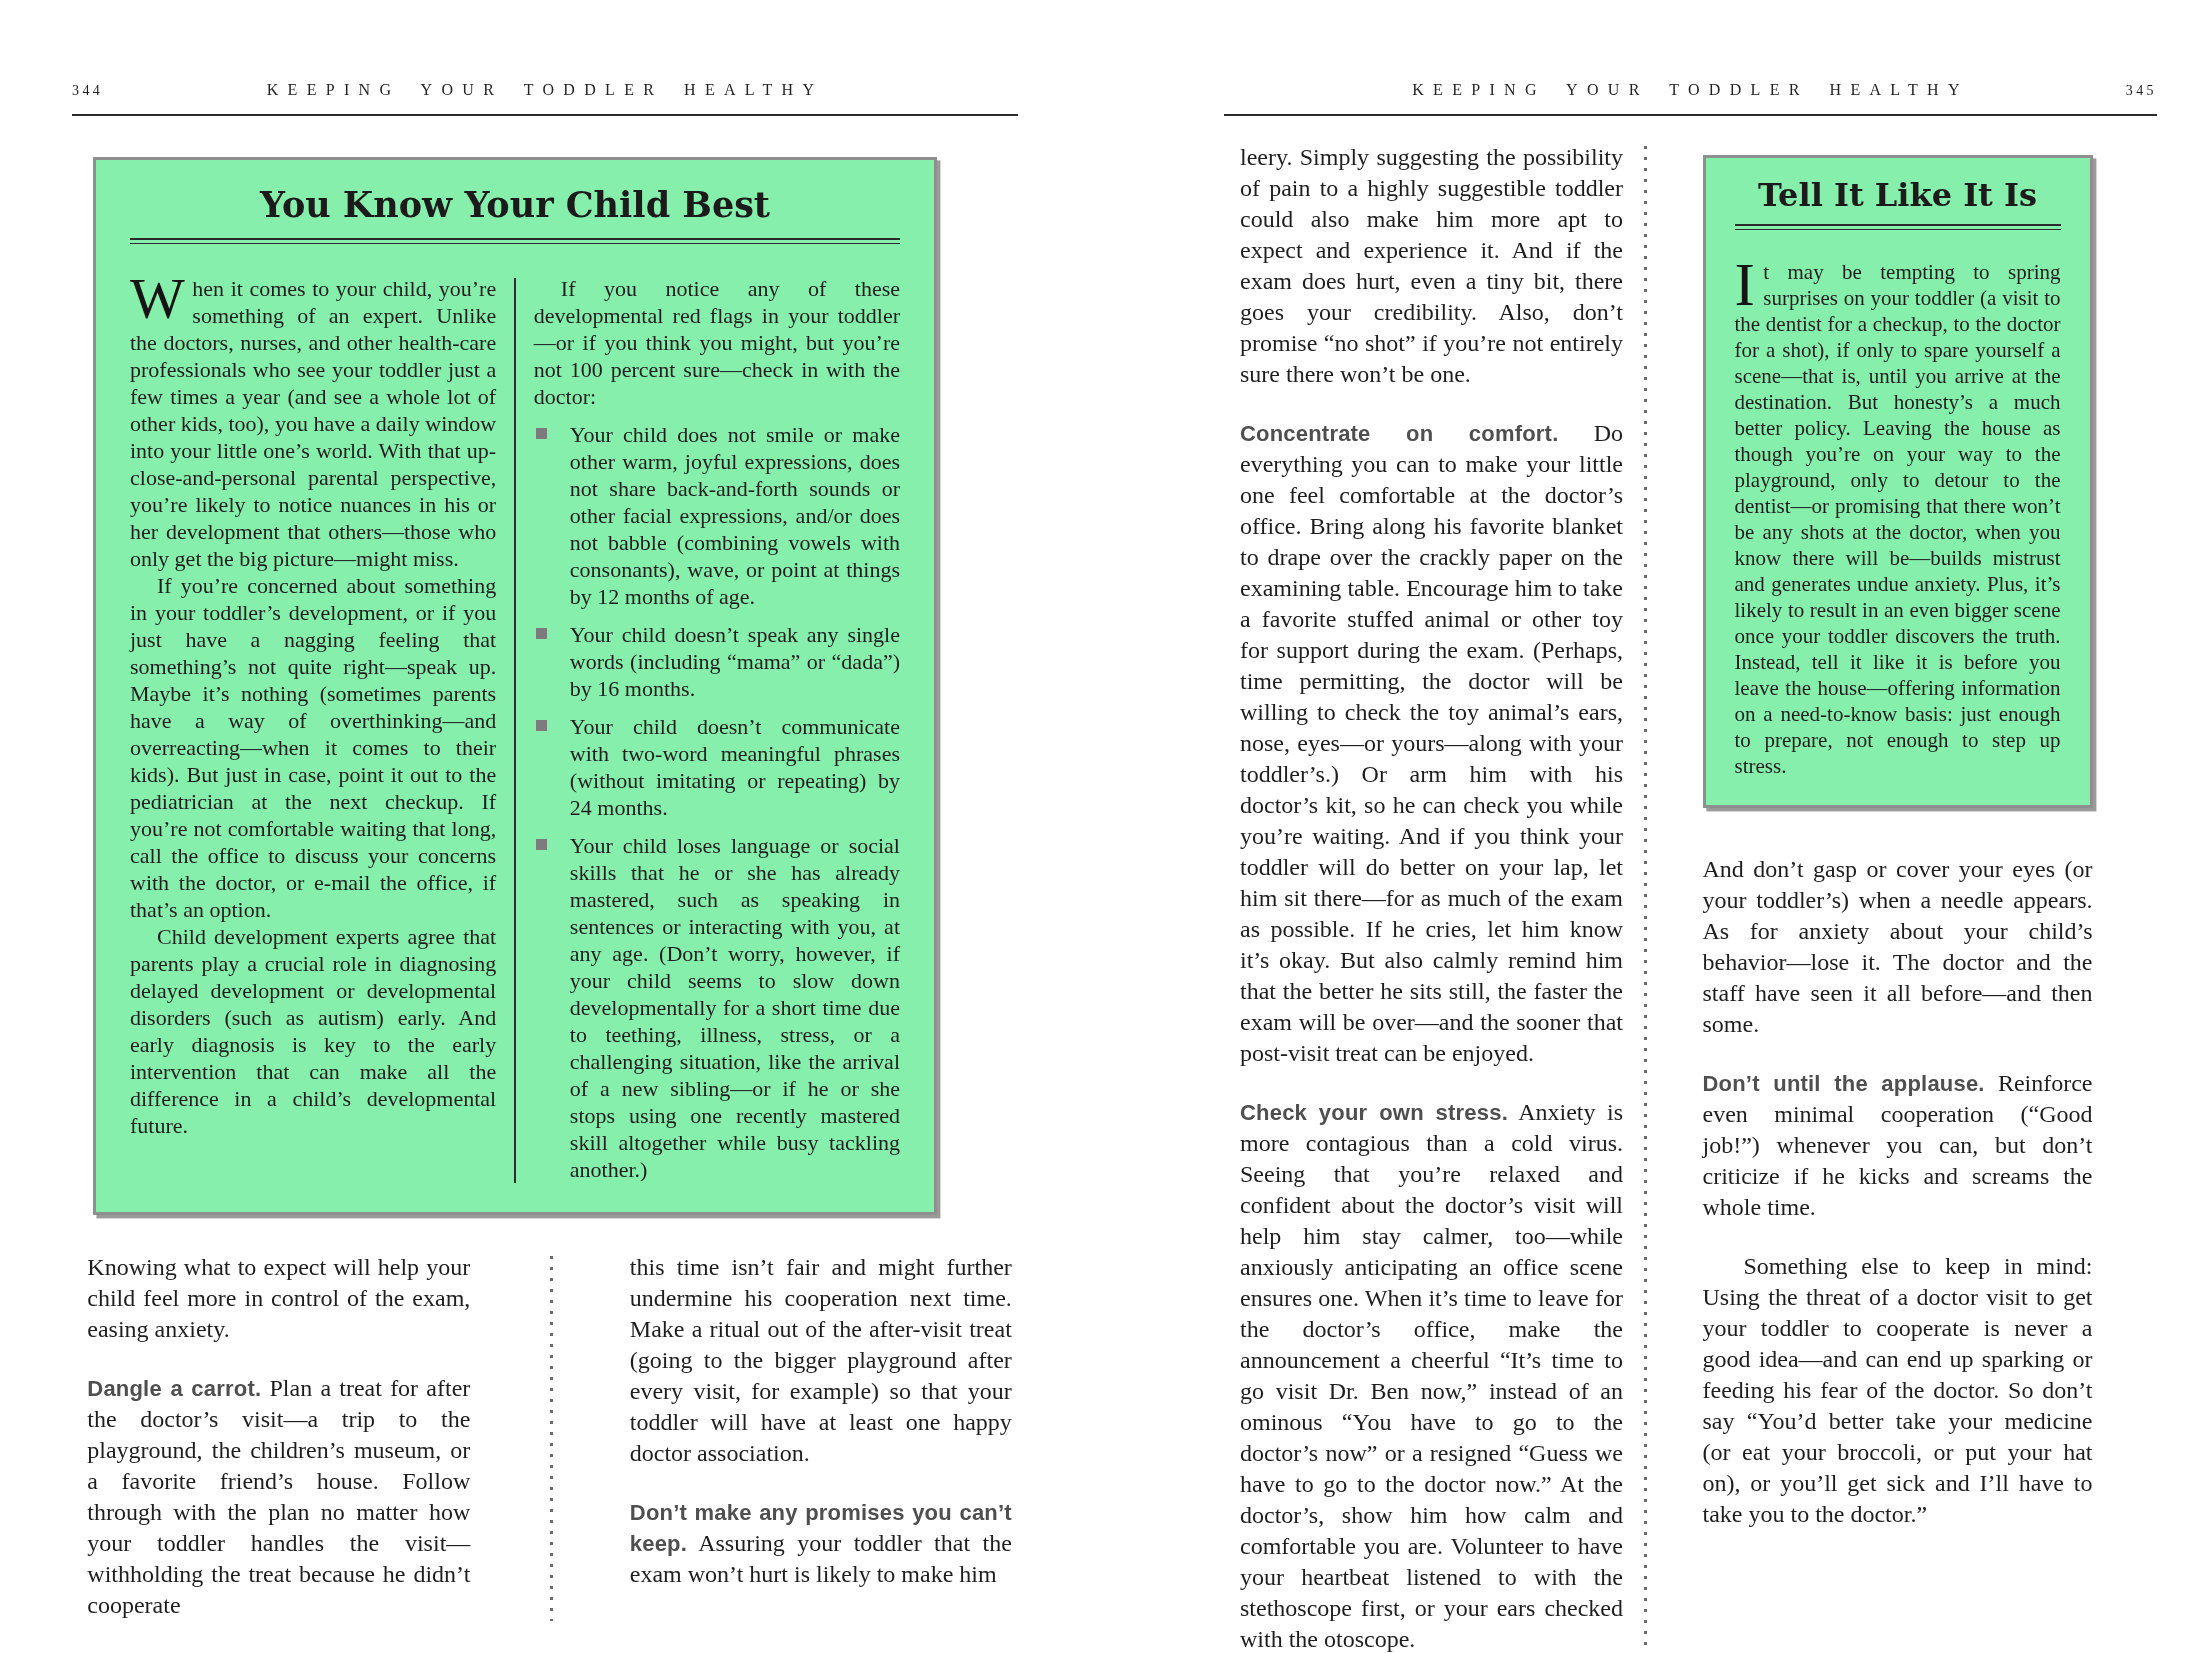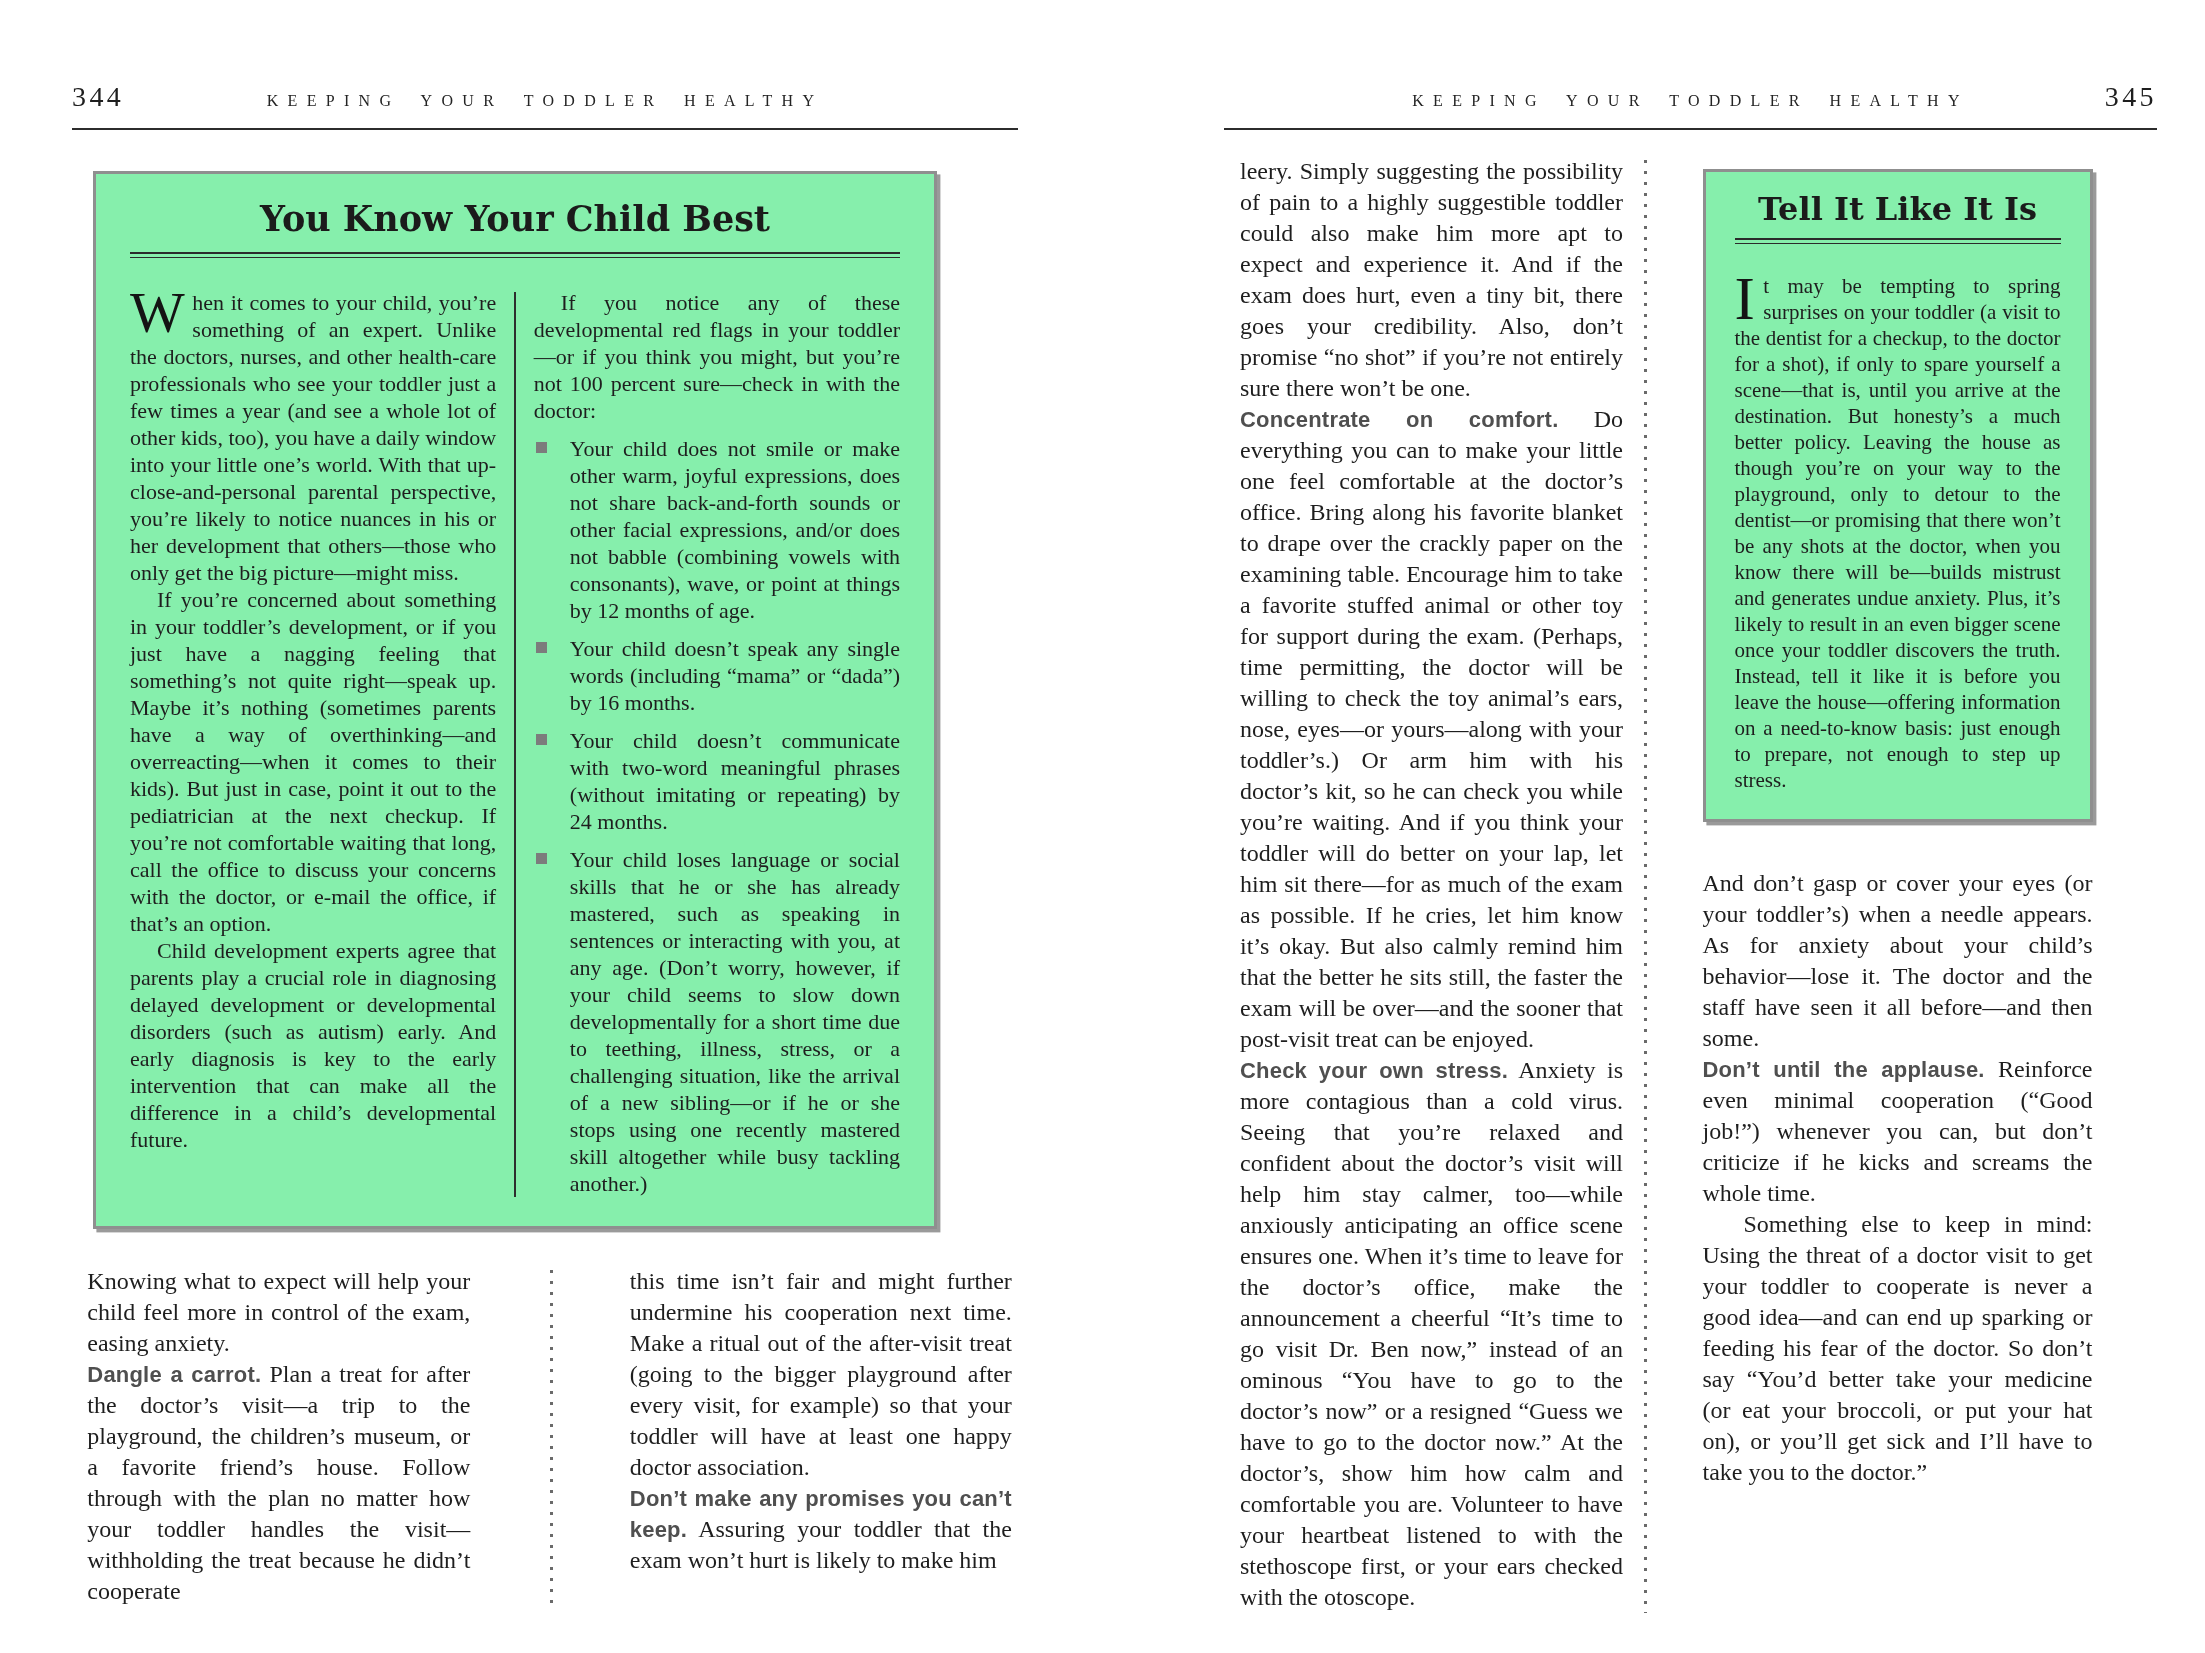--- a/index.html
+++ b/index.html
@@ -14,21 +14,21 @@
   .page { position:absolute; top:81px; }
   #page-left  { left:72px;   width:946px; }
   #page-right { left:1224px; width:933px; }
 
   
   .running-header {
     display:flex; align-items:baseline;
     border-bottom:2.5px solid #2c2c2c;
     padding-bottom:15.3px;
   }
-  .folio { flex:0 0 68px; font-size:28px; letter-spacing:3.4px; }
+  .folio { flex:0 0 68px; font-size:14px; letter-spacing:3.4px; }
   .folio.right { text-align:right; }
   .running-title {
     flex:1 1 auto; text-align:center;
     font-size:16px; letter-spacing:9.3px; word-spacing:7.6px;
     color:#242424;
   }
 
   
   .sidebar-box {
     border:3.4px solid #8f8f8f;
@@ -73,21 +73,21 @@
   .dropcap.tall { font-size:61px; line-height:46px; padding-right:8.5px; }
 
   .bullet-item { position:relative; padding-left:36px; margin-top:11px; }
   .bullet-marker {
     position:absolute; left:1.7px; top:7.6px;
     width:11px; height:11px; background:#7c7c7c;
   }
 
   
   .body-text { font-size:24px; line-height:31px; text-align:justify; }
-  .gap { }
+  .gap { margin-top:28px; }
   .lead {
     font-family:"Liberation Sans", sans-serif;
     font-weight:bold;
     font-size:22px;
     color:#4f4f4f;
     letter-spacing:0.2px;
   }
 
   .bottom-cols { display:flex; margin-top:37px; margin-left:15.3px;gap:30px; }
   #bl-col1 { flex:0 0 383px; }

